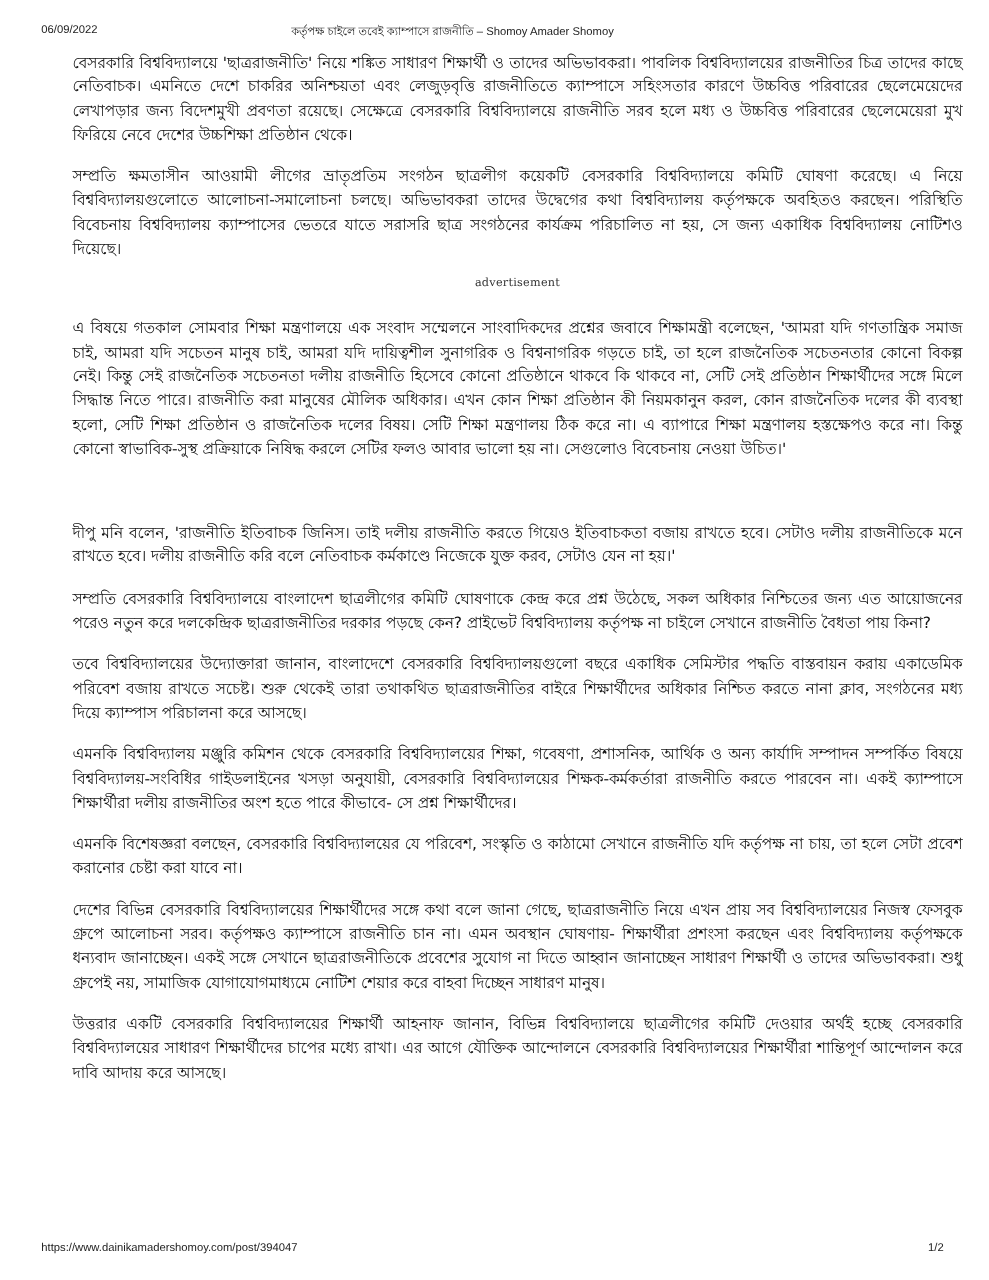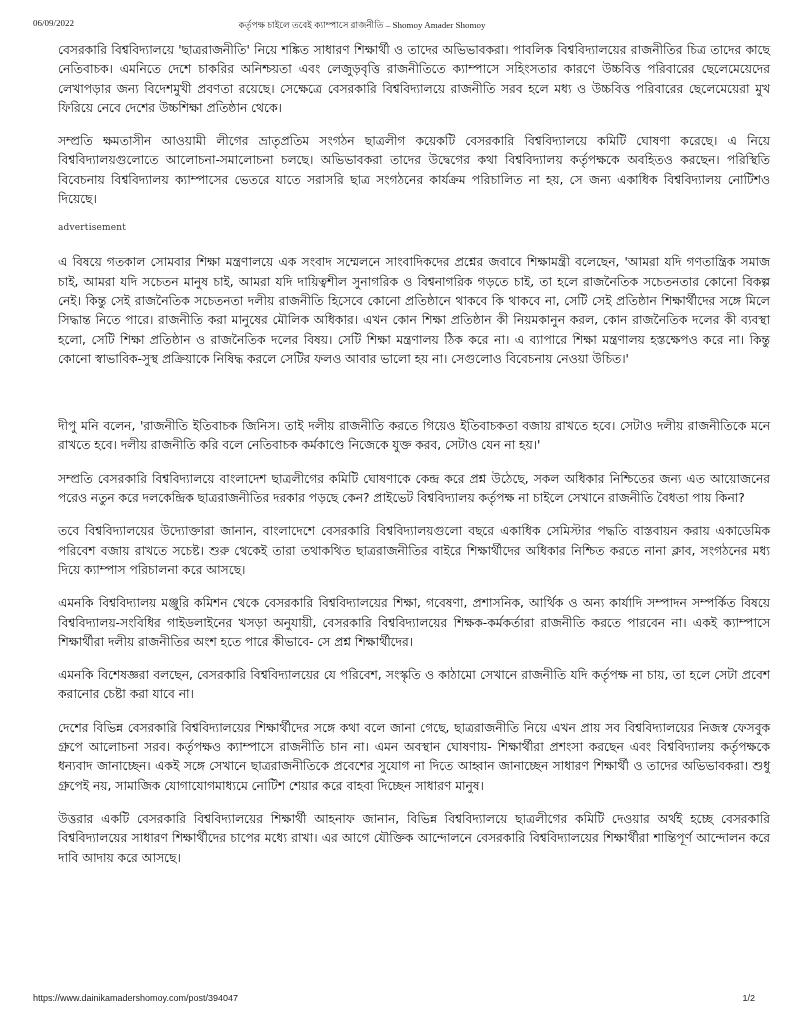--- a/index.html
+++ b/index.html
@@ -14,21 +14,21 @@
       overflow: hidden;
       color: #111111;
       font-family: "DejaVu Sans", sans-serif;
     }
     .print-header {
       position: absolute;
       top: 18px;
       left: 0;
       width: 724px;
       height: 14px;
-      font-family: Liberation Serif, serif;
+      font-family: Liberation Sans, sans-serif;
       font-size: 9px;
       color: #222222;
     }
     .print-header .date {
       position: absolute;
       left: 33px;
       top: 0;
     }
     .print-header .title {
       position: absolute;
@@ -69,21 +69,21 @@
       text-align: justify;
       letter-spacing: -0.1px;
     }
     .article p.gap-after {
       margin-bottom: 48px;
     }
     .advert {
       font-family: "DejaVu Serif", serif;
       font-size: 9px;
       color: #333333;
-      text-align: left;
+      text-align: center;
       margin: 0 0 20px 0;
       letter-spacing: 0.2px;
     }
   </style>
 </head>
 <body>
 
 <div class="print-header">
   <span class="date">06/09/2022</span>
   <span class="title">কর্তৃপক্ষ চাইলে তবেই ক্যাম্পাসে রাজনীতি – Shomoy Amader Shomoy</span>

